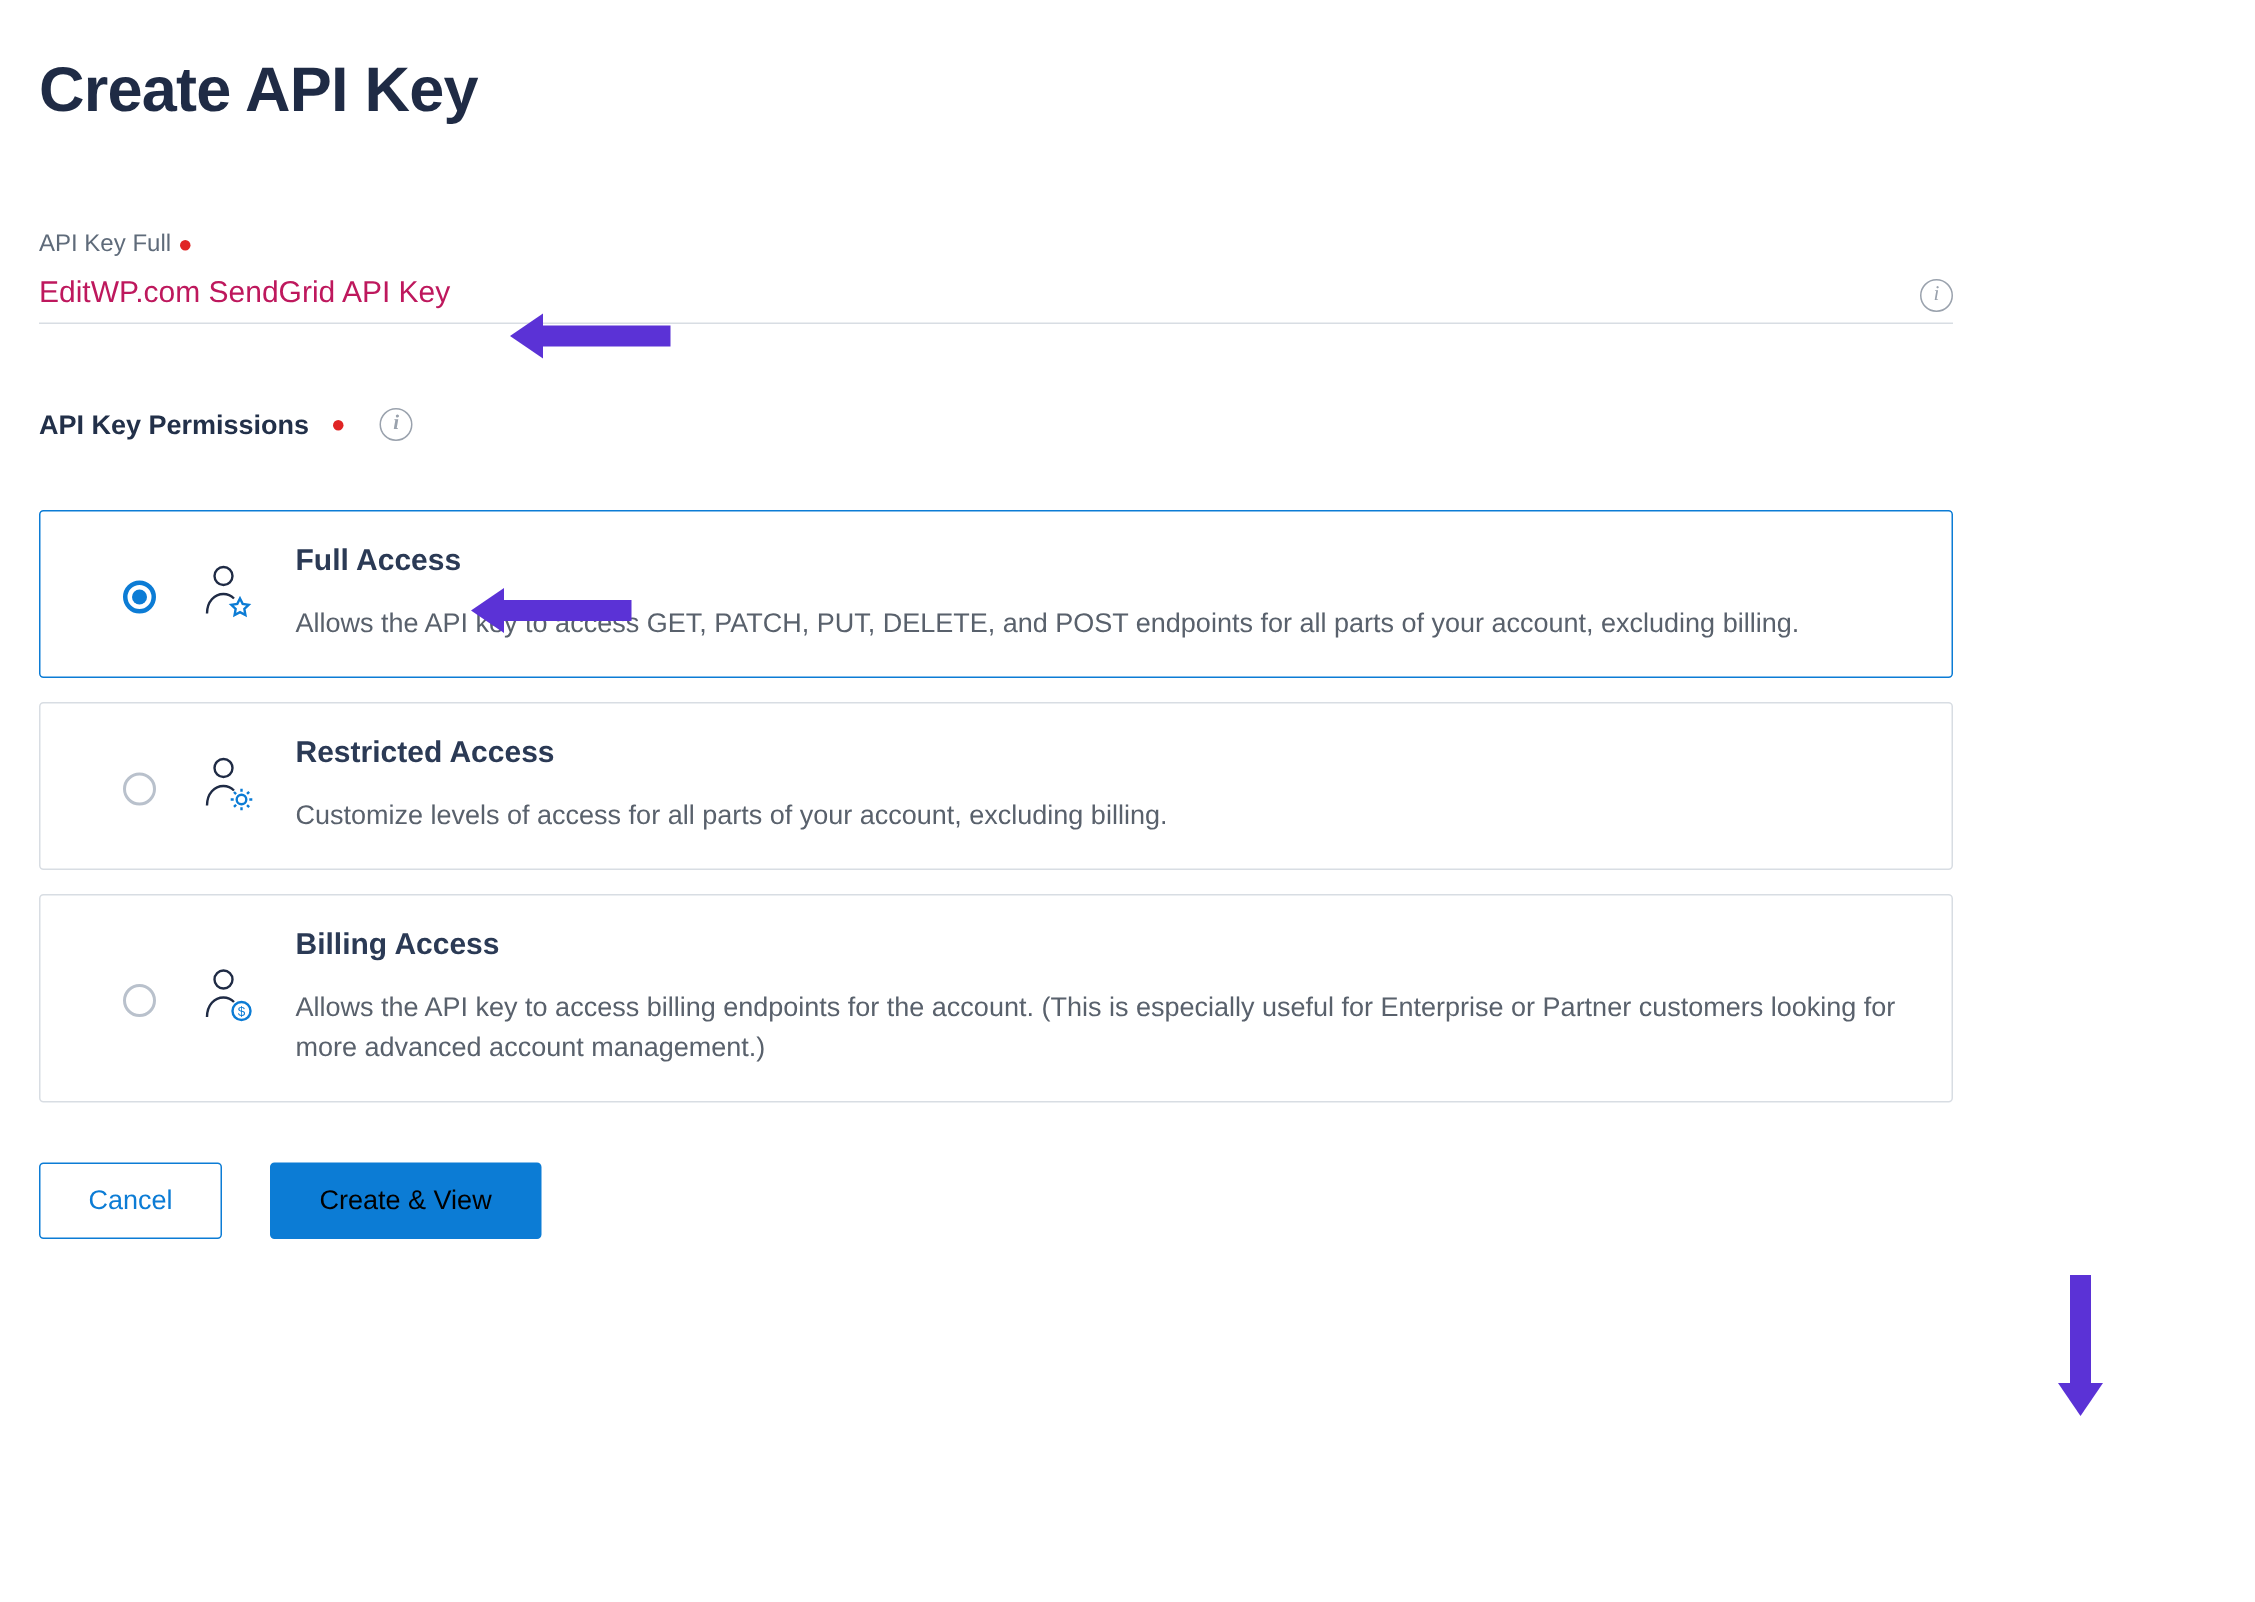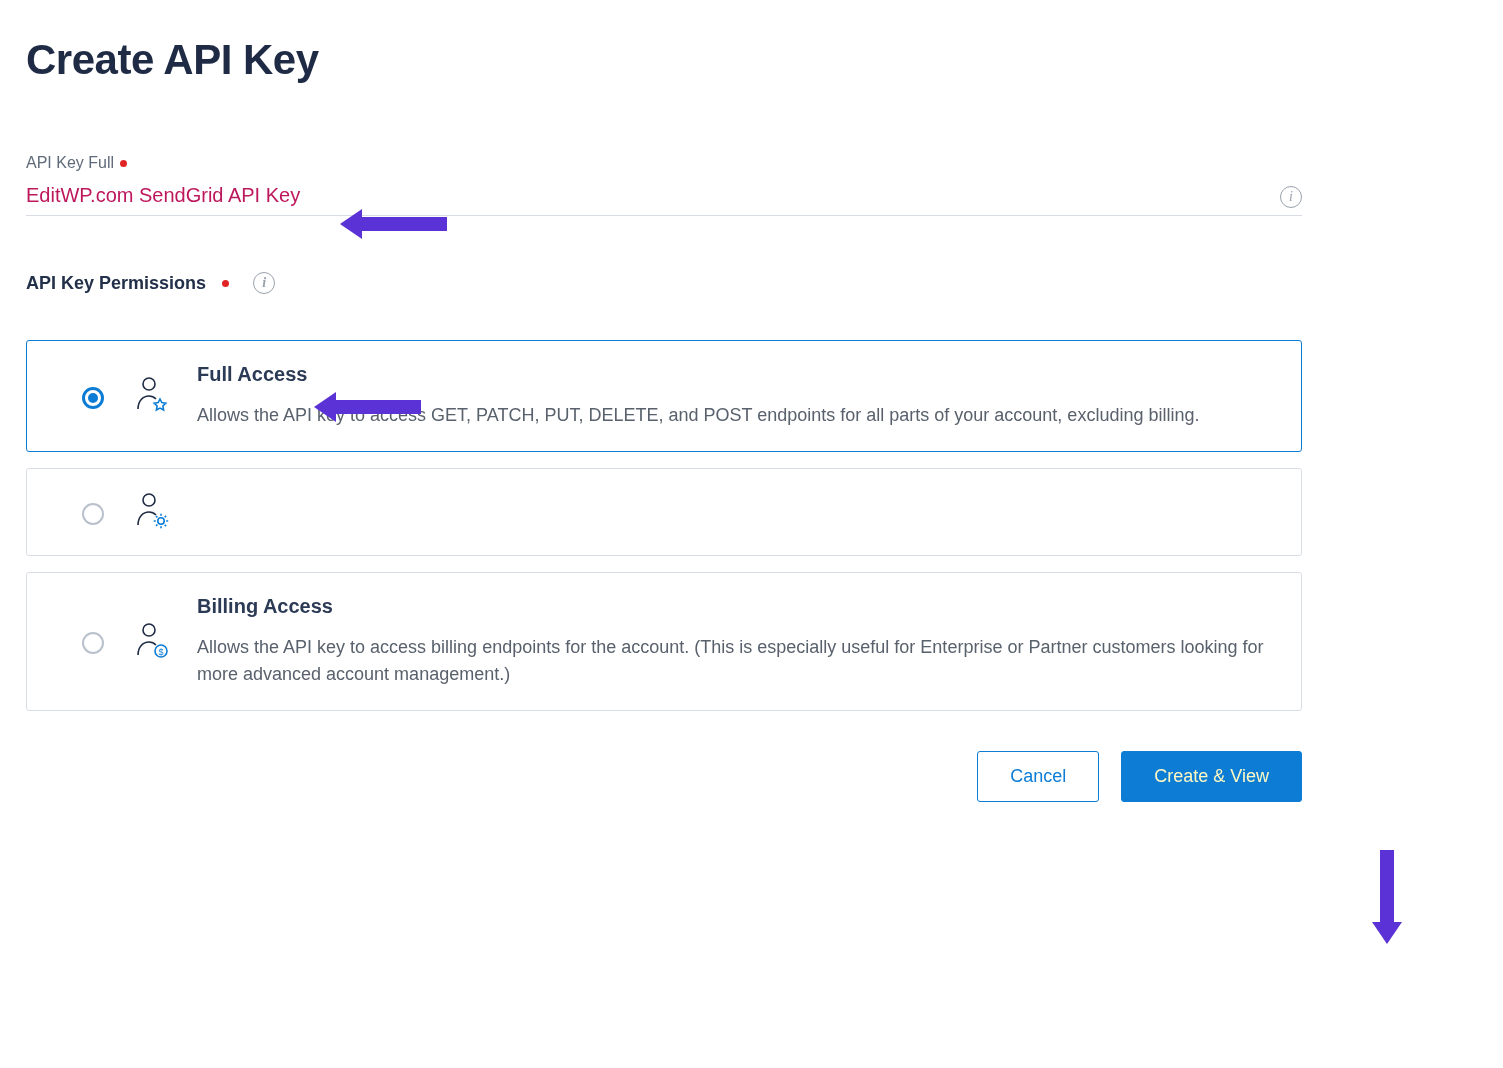--- a/index.html
+++ b/index.html
@@ -26,24 +26,24 @@
   .options{margin-top:46px;display:flex;flex-direction:column;gap:16px;justify-content:center;}
   .option{border:1px solid var(--border);border-radius:3px;padding:22px 26px 22px 50px;display:flex;align-items:center;gap:28px;cursor:pointer;}
   .option.selected{border-color:var(--blue);}
   .radio{appearance:none;-webkit-appearance:none;width:22px;height:22px;border:2px solid #b9c1cc;border-radius:50%;position:relative;flex:0 0 auto;cursor:pointer;}
   .option.selected .radio{border-color:var(--blue);border-width:3px;}
   .option.selected .radio::after{content:"";position:absolute;inset:3px;border-radius:50%;background:var(--blue);}
   .opt-icon{flex:0 0 auto;color:#1f2b45;}
   .opt-text{flex:1;}
   .opt-title{font-size:20px;font-weight:700;color:#2b3a55;}
   .opt-desc{margin-top:16px;font-size:18px;line-height:1.5;color:#59616c;}
-  .buttons{margin-top:40px;display:flex;justify-content:flex-end;gap:22px;}
+  .buttons{margin-top:40px;display:flex;gap:8px;}
   .btn{font-size:18px;padding:14px 32px;border-radius:3px;cursor:pointer;}
   .btn-cancel{background:#fff;border:1px solid var(--blue);color:var(--blue);}
-  .btn-primary{background:var(--blue);border:1px solid var(--blue);color:#fef9c3;}
+  .btn-primary{background:var(--blue);border:1px solid var(--blue);color:#000000;margin-left:24px;}
   
   .arrow-h{position:absolute;height:14px;background:var(--purple);}
   .arrow-h::before{content:"";position:absolute;left:-22px;top:50%;transform:translateY(-50%);border-right:22px solid var(--purple);border-top:15px solid transparent;border-bottom:15px solid transparent;}
   .arrow-v{position:absolute;width:14px;background:var(--purple);}
   .arrow-v::after{content:"";position:absolute;bottom:-22px;left:50%;transform:translateX(-50%);border-top:22px solid var(--purple);border-left:15px solid transparent;border-right:15px solid transparent;}
 </style>
 </head>
 <body>
 
 <div class="page">
@@ -88,20 +88,22 @@
         <svg width="34" height="38" viewBox="0 0 34 38" fill="none" stroke="#1f2b45" stroke-width="1.6">
           <circle cx="14" cy="9" r="6"></circle>
           <path d="M3 34c0-8 5-13 11-13 3 0 5 1 7 3"></path>
           <g stroke="#0c7cd5">
             <circle cx="26" cy="30" r="3.2"></circle>
             <path d="M26 24.8v-2M26 37.2v-2M31.2 30h2M18.8 30h2M29.7 26.3l1.4-1.4M21 34.9l1.4-1.4M29.7 33.7l1.4 1.4M21 25l1.4 1.4"></path>
           </g>
         </svg>
       </span>
       <span class="opt-text">
+        <div class="opt-title">Restricted Access</div>
+        <div class="opt-desc">Customize levels of access for all parts of your account, excluding billing.</div>
       </span>
     </label>
 
     <label class="option">
       <input type="radio" class="radio" name="perm" style="">
       <span class="opt-icon">
         <svg width="34" height="38" viewBox="0 0 34 38" fill="none" stroke="#1f2b45" stroke-width="1.6">
           <circle cx="14" cy="9" r="6"></circle>
           <path d="M3 34c0-8 5-13 11-13 3 0 5 1 7 3"></path>
           <g stroke="#0c7cd5">

